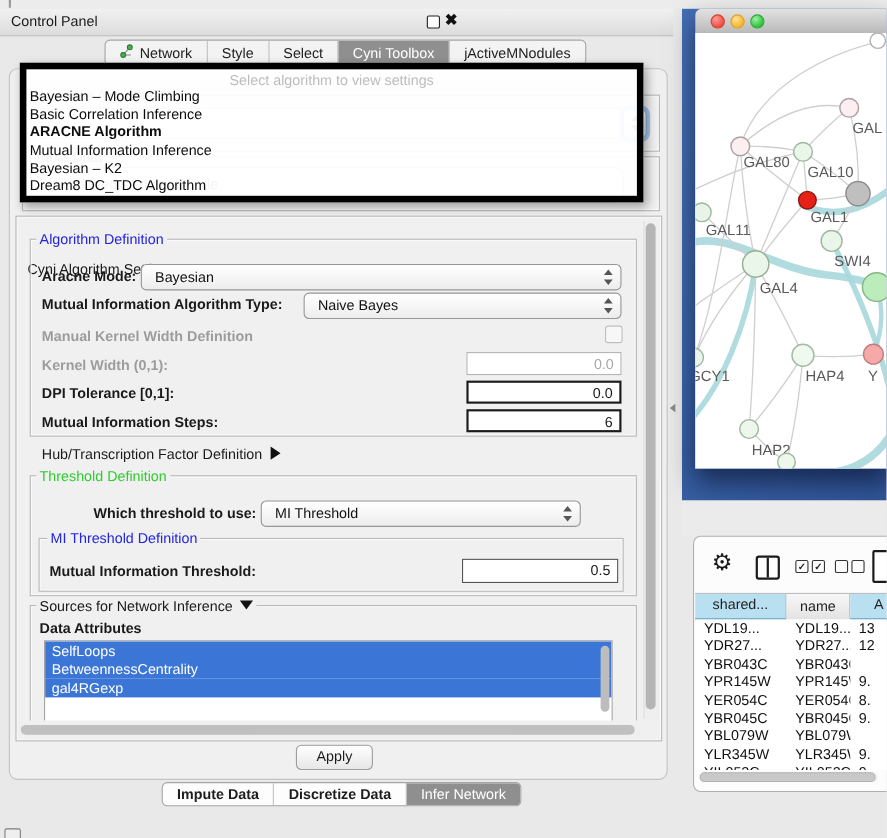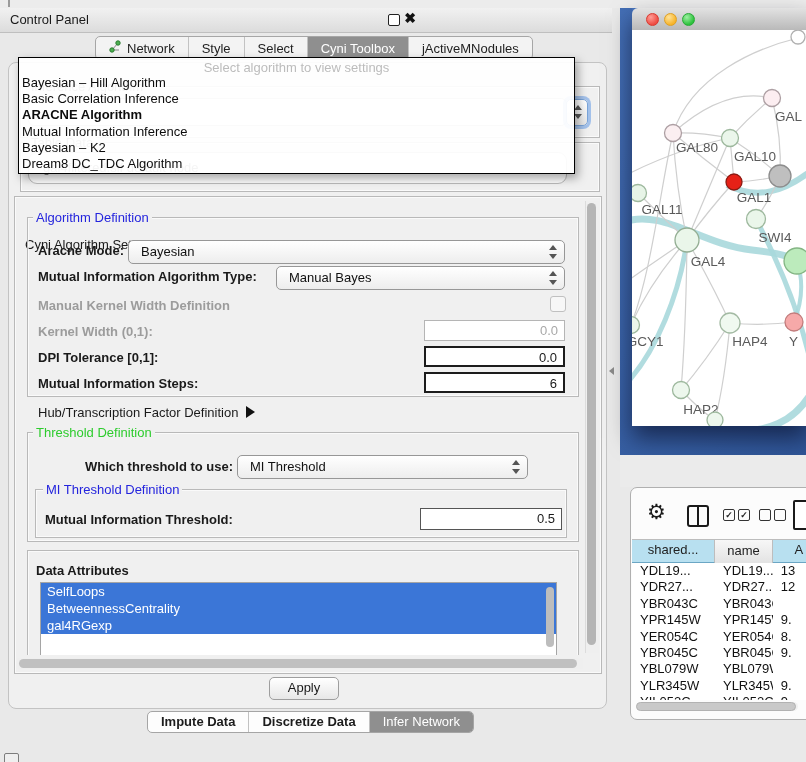--- a/index.html
+++ b/index.html
@@ -30,21 +30,21 @@
   .gtitle{position:absolute;font-size:13px;background:#f0f0f0;padding:0 3px;white-space:nowrap;}
 
   
   .ghost-combo{border:1px solid #b9b9b9;border-radius:6px;background:#fbfbfb;}
   #ghost-stepper{left:566px;top:99px;width:20px;height:25px;border:1px solid #7aa4d9;border-radius:5px;
                  background:linear-gradient(#fff,#e6e6e6);box-shadow:0 0 0 3px rgba(100,155,230,.55);}
   .ghost-text{color:#6a6a6a;font-size:13px;}
 
   
   #algo-popup{left:18px;top:57px;width:555px;height:115px;background:rgba(255,255,255,0.93);
-              border:1px solid #000000;box-shadow:3px 4px 9px rgba(0,0,0,0.35);}
+              border:6px solid #000000;box-shadow:3px 4px 9px rgba(0,0,0,0.35);}
   #popup-placeholder{width:100%;text-align:center;margin-top:2px;color:#bcbcbc;font-size:13px;}
   .popup-item{font-size:13px;line-height:16.2px;padding-left:3px;color:#0c0c0c;white-space:nowrap;}
   .popup-item.bold{font-weight:bold;}
 
   
   #cyni-group{left:14px;top:196px;width:586px;height:476px;}
   #cyni-title{left:22px;top:189px;margin-top:48px;}
   #cyni-viewport{left:17px;top:200px;width:566px;height:455px;overflow:hidden;}
 
   .lbl{position:absolute;font-size:13px;white-space:nowrap;}
@@ -175,21 +175,21 @@
     </div>
   <div class="abs etched" style="left:20px;top:142px;width:578px;height:48px;"></div>
   <div class="abs gtitle ghost-text" style="left:28px;top:135px;">Table Data</div>
   <div class="abs ghost-combo" style="left:28px;top:152px;width:537px;height:30px;border-radius:9px;">
     <span class="ghost-text" style="position:absolute;left:14px;top:7px;">gal4filtered.sif default node</span>
   </div>
 
   <div class="abs" id="algo-popup">
     <div id="popup-placeholder">Select algorithm to view settings</div>
     <div id="popup-list">
-        <div class="popup-item">Bayesian – Hill Algorithm</div>
+        <div class="popup-item">Bayesian – Mode Climbing</div>
         <div class="popup-item">Basic Correlation Inference</div>
         <div class="popup-item bold">ARACNE Algorithm</div>
         <div class="popup-item">Mutual Information Inference</div>
         <div class="popup-item">Bayesian – K2</div>
         <div class="popup-item">Dream8 DC_TDC Algorithm</div>
       </div>
   </div>
 
   <div class="abs etched" id="cyni-group"></div>
   <div class="abs gtitle" id="cyni-title">Cyni Algorithm Settings</div>
@@ -200,21 +200,21 @@
     <div class="gtitle" style="left:16px;top:10px;color:#2424dd;">Algorithm Definition</div>
 
     <div class="lbl bold" style="left:21px;top:43px;">Aracne Mode:</div>
     <div class="combo" style="left:111px;top:40px;width:435px;">
       <span class="val">Bayesian</span>
       <span class="stepper"></span>
     </div>
 
     <div class="lbl bold" style="left:21px;top:69px;">Mutual Information Algorithm Type:</div>
     <div class="combo" style="left:259px;top:66px;width:287px;">
-      <span class="val">Manual Bayes</span>
+      <span class="val">Naive Bayes</span>
       <span class="stepper"></span>
     </div>
 
     <div class="lbl dis" style="left:21px;top:98px;">Manual Kernel Width Definition</div>
     <div class="checkbox" style="left:533px;top:96px;"></div>
 
     <div class="lbl dis" style="left:21px;top:124px;">Kernel Width (0,1):</div>
     <div class="num-input dis" style="left:407px;top:120px;width:141px;height:21px;">0.0</div>
 
     <div class="lbl bold" style="left:21px;top:150px;">DPI Tolerance [0,1]:</div>
@@ -233,20 +233,21 @@
       <span class="val">MI Threshold</span>
       <span class="stepper"></span>
     </div>
 
     <div class="abs etched" style="left:18px;top:289px;width:530px;height:47px;"></div>
     <div class="gtitle" style="left:26px;top:282px;color:#2424dd;">MI Threshold Definition</div>
     <div class="lbl bold" style="left:28px;top:312px;text-align:center;">Mutual Information Threshold:</div>
     <div class="num-input strong" style="left:403px;top:308px;width:142px;height:22px;border-width:1px;border-color:#555;">0.5</div>
 
     <div class="abs etched" style="left:10px;top:350px;width:550px;height:130px;"></div>
+    <div class="gtitle" style="left:16px;top:343px;"><span>Sources for Network Inference</span><span class="tri-down"></span></div>
     <div class="lbl bold" style="left:19px;top:363px;">Data Attributes</div>
     <div class="abs" id="attr-list">
       <div class="attr-item">SelfLoops</div>
         <div class="attr-item">BetweennessCentrality</div>
         <div class="attr-item">gal4RGexp</div>
         <div id="attr-scroll"></div>
     </div>
   </div>
 
   <div class="abs vscroll-track">

